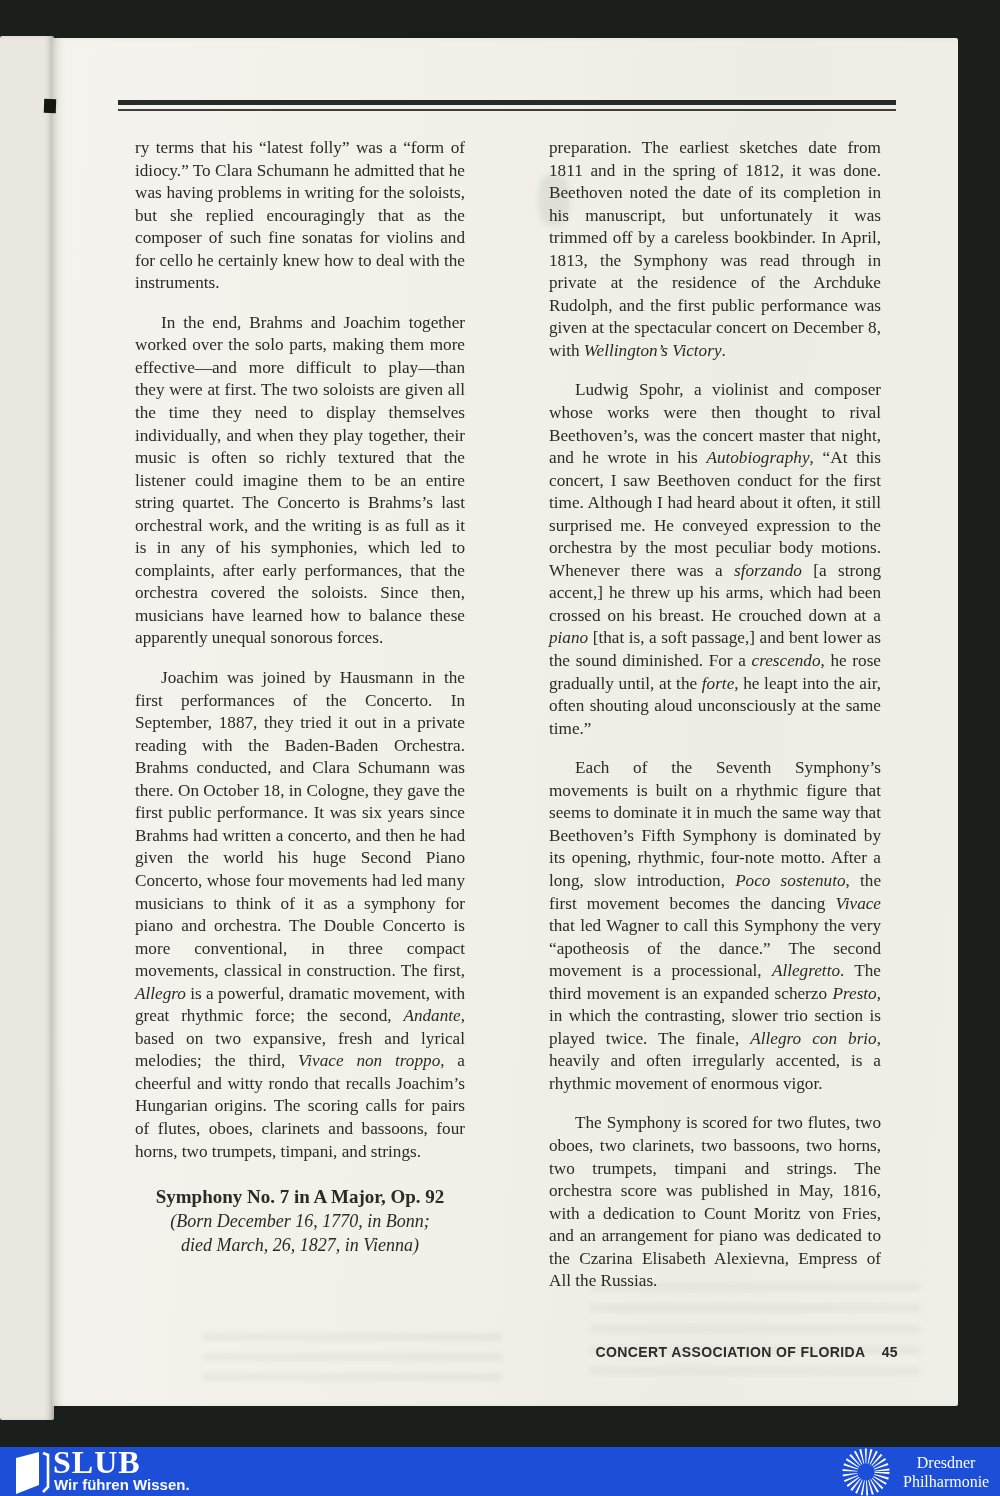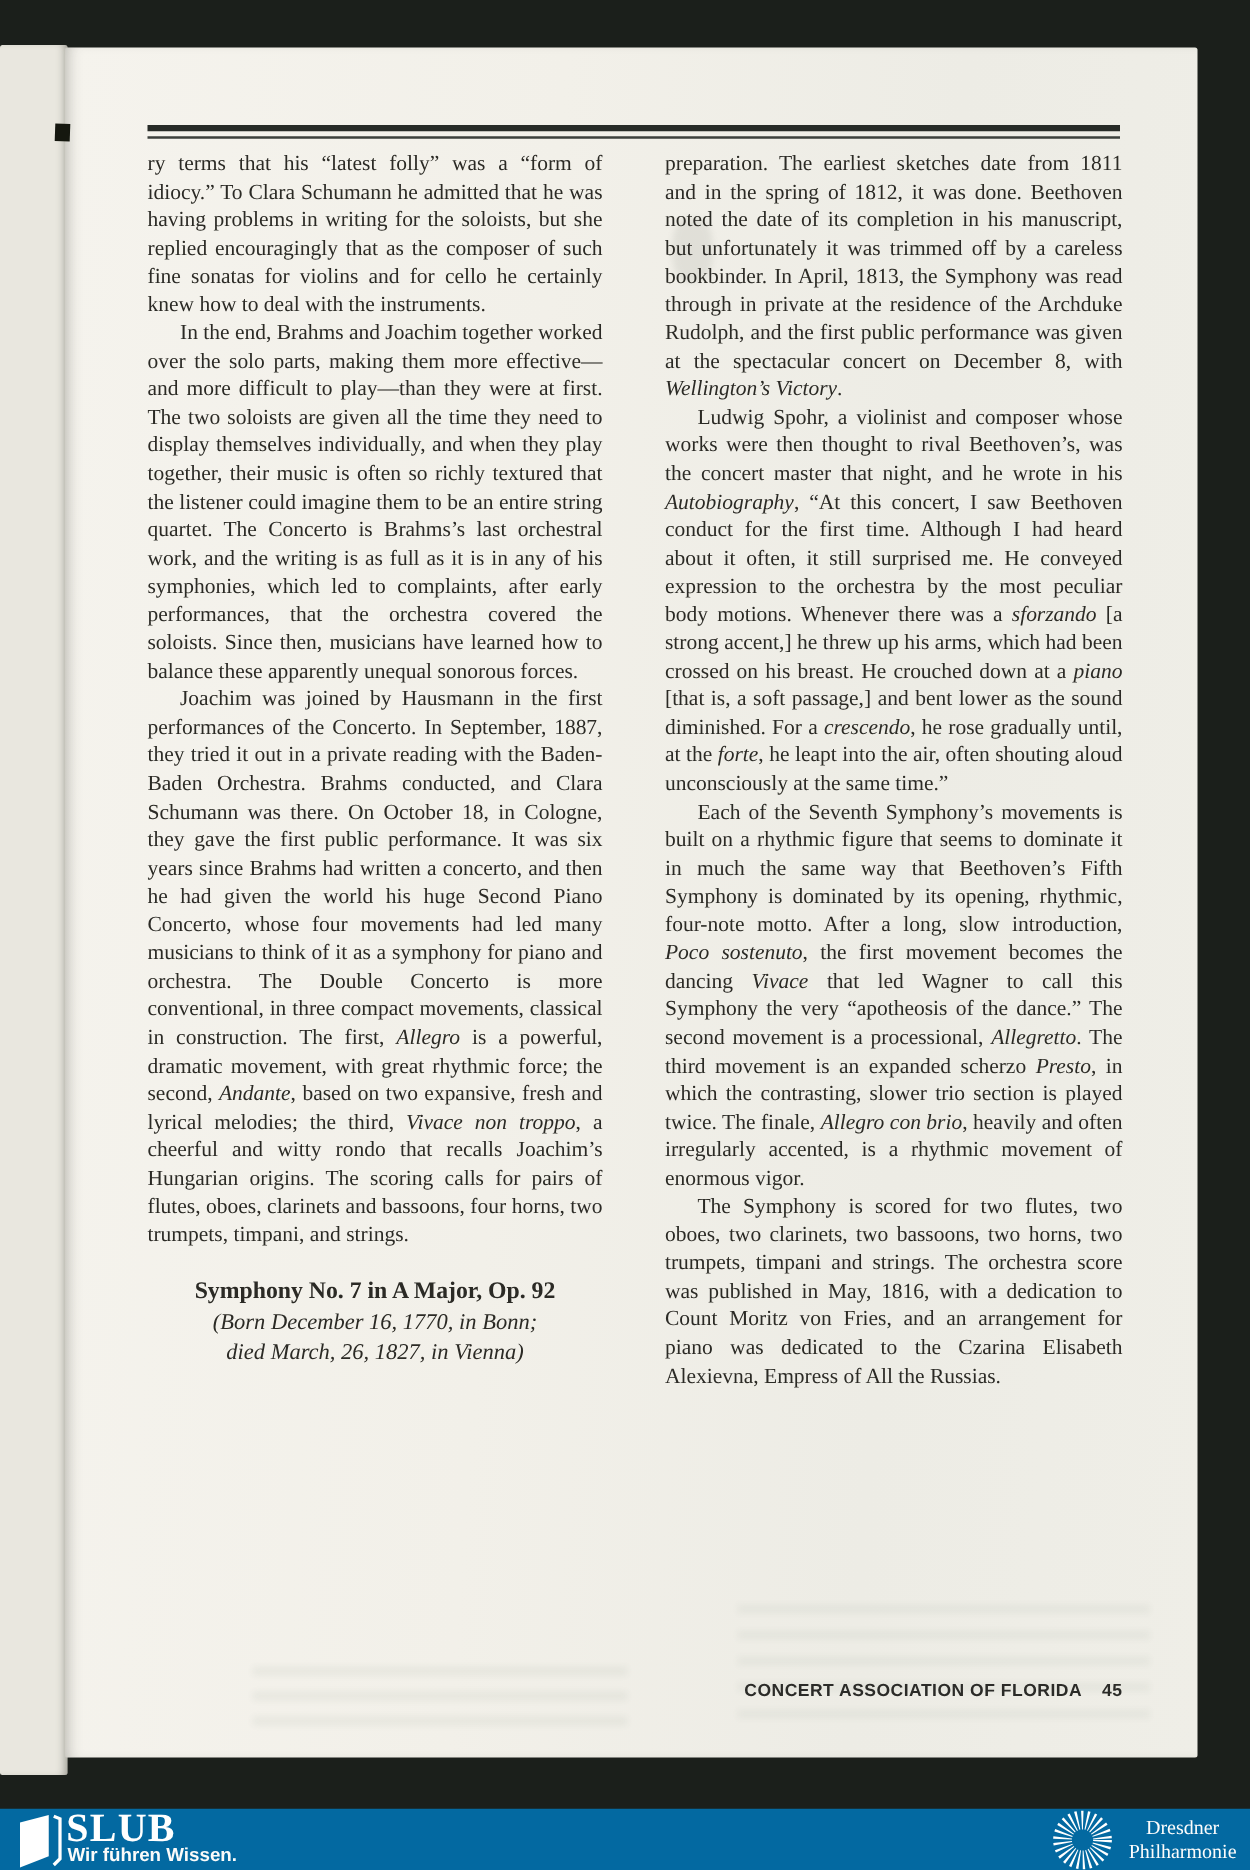--- a/index.html
+++ b/index.html
@@ -26,42 +26,42 @@
   }
   .rule-thick{position:absolute;left:66px;top:62px;width:778px;height:5px;background:#272b27;}
   .rule-thin{position:absolute;left:66px;top:71px;width:778px;height:2px;background:#3c403c;}
   .column{
     position:absolute;top:82px;width:364px;
     font-size:17.2px;line-height:22.55px;color:#2b2a25;
     text-align:justify;
   }
   .col-left{left:66px;}
   .col-right{left:480px;width:366px;}
-  .body-par{margin:0;}
+  .body-par{margin:17px;}
   .body-par.indent{text-indent:26px;}
   .heading-block{margin:22px 0 11px;text-align:center;text-indent:0;}
   .h-title,.h-composer{font-weight:bold;font-size:19px;line-height:24px;}
   .h-dates{font-style:italic;font-size:18px;line-height:24px;}
   .page-footer{
     position:absolute;left:480px;top:1306px;width:366px;text-align:right;
     font-family:"Liberation Sans","DejaVu Sans",sans-serif;
     font-size:14px;font-weight:bold;color:#2b2b28;letter-spacing:.4px;
   }
   .page-footer .pagenum{margin-left:16px;}
   
   .bleed{position:absolute;pointer-events:none;filter:blur(2.5px);}
   .bleed-a{left:486px;top:136px;width:32px;height:52px;background:#5a6055;opacity:.10;border-radius:40%;}
   .bleed-b{left:150px;top:1295px;width:300px;height:52px;opacity:.05;
     background:repeating-linear-gradient(#36503a 0 8px,transparent 8px 20px);}
   .bleed-c{left:538px;top:1245px;width:330px;height:100px;opacity:.045;
     background:repeating-linear-gradient(#36503a 0 8px,transparent 8px 21px);}
   
   .viewer-bar{
     position:absolute;left:0;bottom:0;width:1000px;height:49px;
-    background:#0369a1;
+    background:#1d4ed8;
     font-family:"Liberation Sans","DejaVu Sans",sans-serif;
   }
   .slub-logo{position:absolute;left:15px;top:2px;width:230px;height:46px;cursor:pointer;}
   .slub-icon{position:absolute;left:0;top:1px;}
   .slub-word{
     position:absolute;left:38px;top:-4px;
     font-family:"Liberation Serif","DejaVu Serif",serif;
     font-weight:bold;font-size:32px;line-height:34px;color:#ffffff;letter-spacing:1px;
   }
   .slub-tagline{

